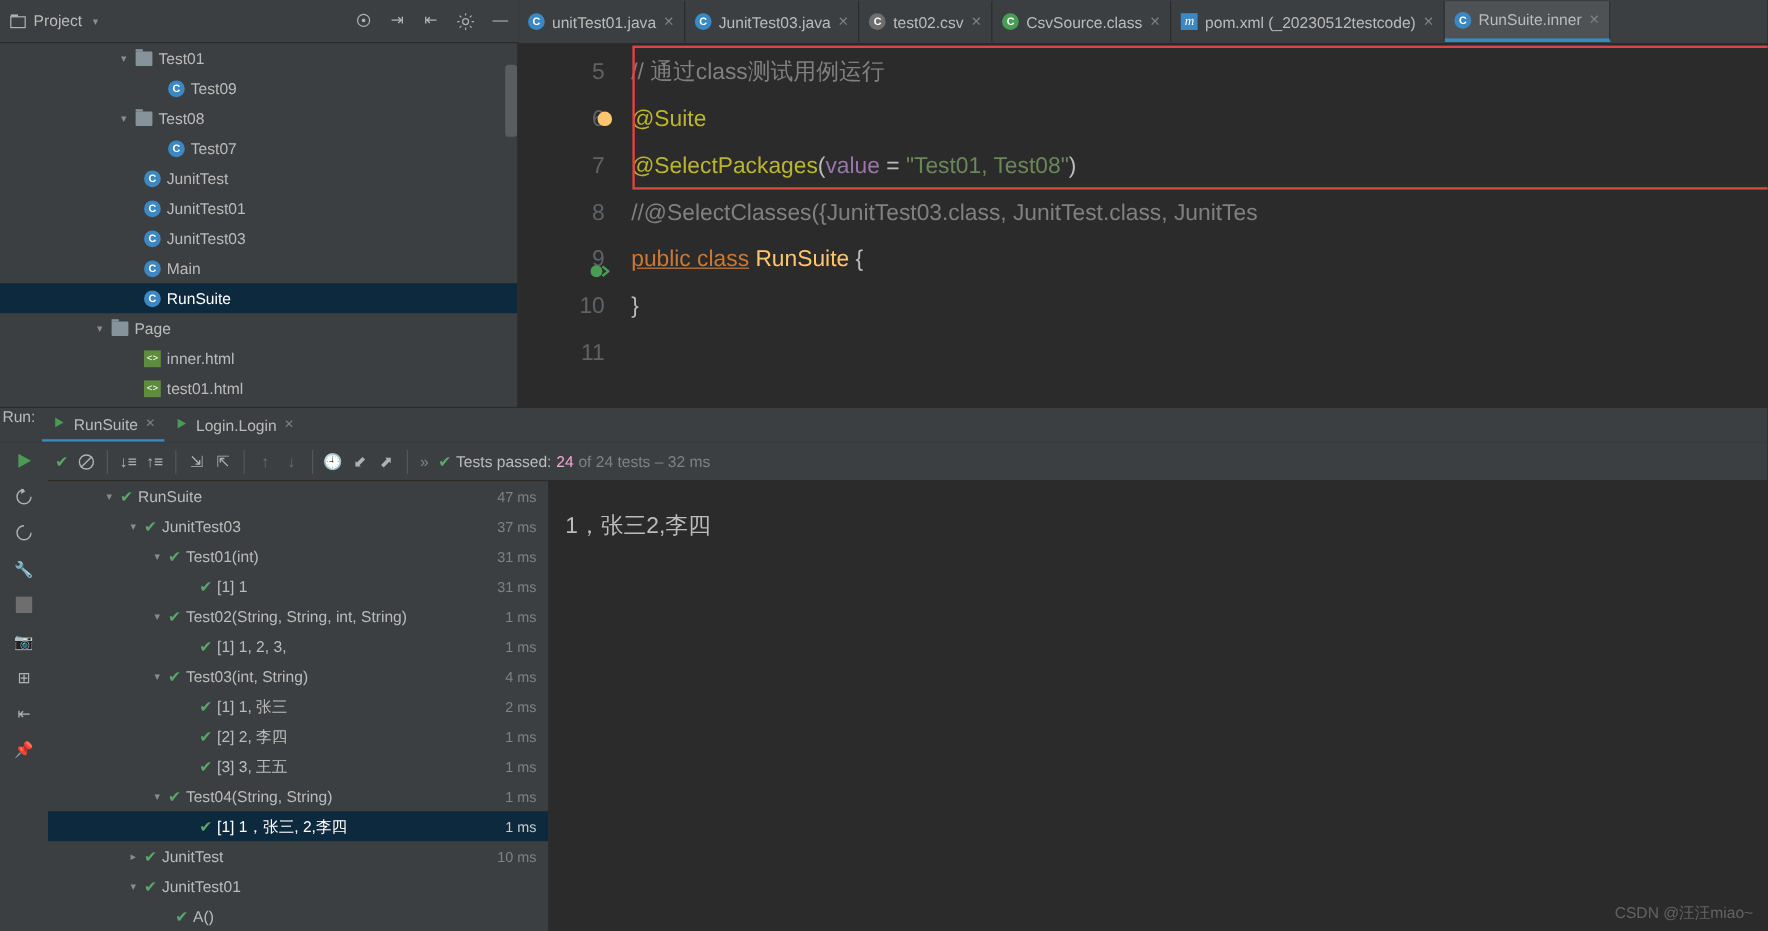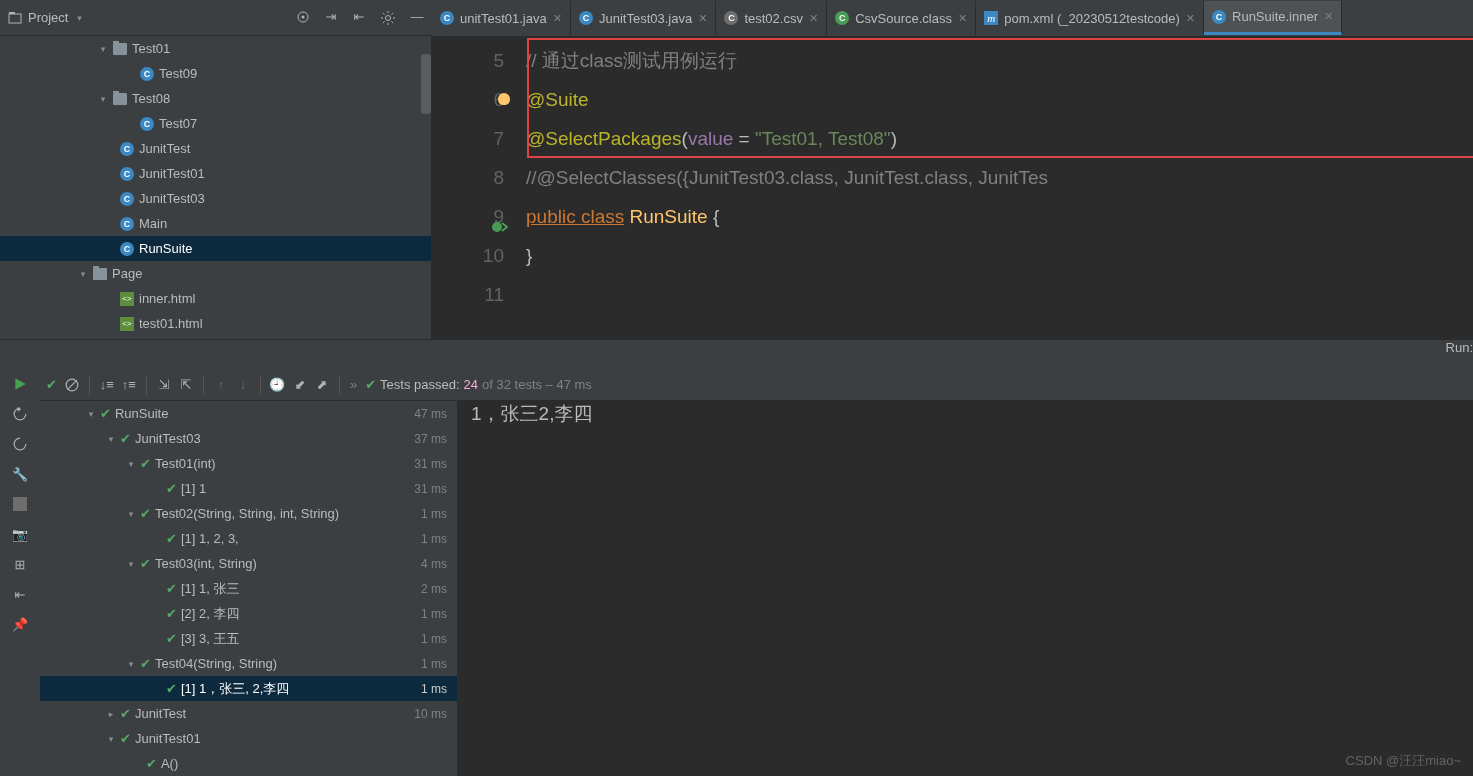--- a/index.html
+++ b/index.html
@@ -28,37 +28,37 @@
   .html-i{width:14px;height:14px;background:#5e8d3e;color:#fff;font-size:8px;display:inline-flex;align-items:center;justify-content:center;}
   .editor { flex: 1; background: #2b2b2b; display: flex; font-family: "JetBrains Mono","Consolas",monospace; font-size: 19px; position: relative; }
   .gutter { width: 94px; text-align: right; color: #606366; padding-top: 5px; }
   .gutter div { height: 39px; padding-right: 22px; line-height: 39px; position:relative;}
   .code { flex: 1; padding-top: 5px; }
   .cl { height: 39px; line-height: 39px; white-space: pre; }
   .ann{color:#bbb529;}.cmt{color:#808080;}.str{color:#6a8759;}.kw{color:#cc7832;text-decoration:underline;}.cls{color:#ffc66d;}.idn{color:#9876aa;}
   .redbox { position: absolute; border: 2px solid #d44; left: 95px; top: 2px; width: 1098px; height: 120px; pointer-events: none; }
   .bulb{position:absolute;left:66px;width:12px;height:12px;background:#ffc66d;border-radius:50% 50% 45% 45%;top:13px;}
   .run-i{position:absolute;left:60px;top:12px;}
-  .runhdr { height: 30px; background: #3c3f41; border-top: 1px solid #2b2b2b; display: flex; align-items: flex-end; padding-left: 23px; gap: 6px; font-size: 13px; flex-direction: column;}
+  .runhdr { height: 30px; background: #3c3f41; border-top: 1px solid #2b2b2b; display: flex; align-items: flex-start; padding-left: 2px; gap: 6px; font-size: 13px;}
   .rtab{display:flex;align-items:center;gap:6px;padding:0 8px;height:28px;}
   .rtab.act{border-bottom:2px solid #3b88c3;}
   .bot { display: flex; height: 407px; }
   .bot-sb{width:40px;background:#3c3f41;display:flex;flex-direction:column;align-items:center;gap:16px;padding-top:8px;}
   .bot-main{flex:1;display:flex;flex-direction:column;}
   .tb{height:34px;background:#3c3f41;display:flex;align-items:center;padding:0 6px;gap:8px;border-bottom:1px solid #2b2b2b;}
   .tb .sep{width:1px;height:20px;background:#555;margin:0 2px;}
   .tb .status{display:flex;align-items:center;gap:4px;}
   .results{display:flex;flex:1;}
   .res-tree{width:417px;background:#3c3f41;overflow:hidden;}
   .rn{display:flex;align-items:center;height:25px;gap:4px;font-size:13px;}
   .rn.sel{background:#0d293e;color:#fff;}
   .rn .time{margin-left:auto;padding-right:10px;color:#7f8183;font-size:12px;}
   .rn.sel .time{color:#ccc;}
   .chk{color:#59a869;font-size:13px;}
-  .out{flex:1;background:#2b2b2b;padding:0 14px;font-family:"JetBrains Mono","Consolas",monospace;font-size:19px;}
+  .out{flex:1;background:#2b2b2b;padding:24px 14px;font-family:"JetBrains Mono","Consolas",monospace;font-size:19px;}
   .wm{position:absolute;bottom:6px;right:12px;color:#888;font-size:13px;opacity:.6;text-align:center;}
   .gear{width:16px;height:16px;}
 </style>
 </head>
 <body>
 
 <div class="top">
   <div class="proj-hdr">
     <span class="icon">
         <svg viewBox="0 0 14 14">
@@ -268,21 +268,21 @@
       <span class="sep"></span>
       <span class="icon">🕘</span>
       <span class="icon">⬋</span>
       <span class="icon">⬈</span>
       <span class="sep"></span>
       <span style="color:#7f8183">»</span>
       <div class="status">
         <span class="chk">✔</span>
         <span>Tests passed:</span>
         <span style="color:#f9a8d4">24</span>
-        <span style="color:#7f8183">of 32 tests – 47 ms</span>
+        <span style="color:#7f8183">of 24 tests – 32 ms</span>
       </div>
     </div>
     <div class="results">
       <div class="res-tree" id="ttree">
           <div class="rn" style="padding-left: 46px;">
             <span class="car">▾</span>
             <span class="chk">✔</span>
             <span>RunSuite</span>
             <span class="time">47 ms</span>
           </div>

